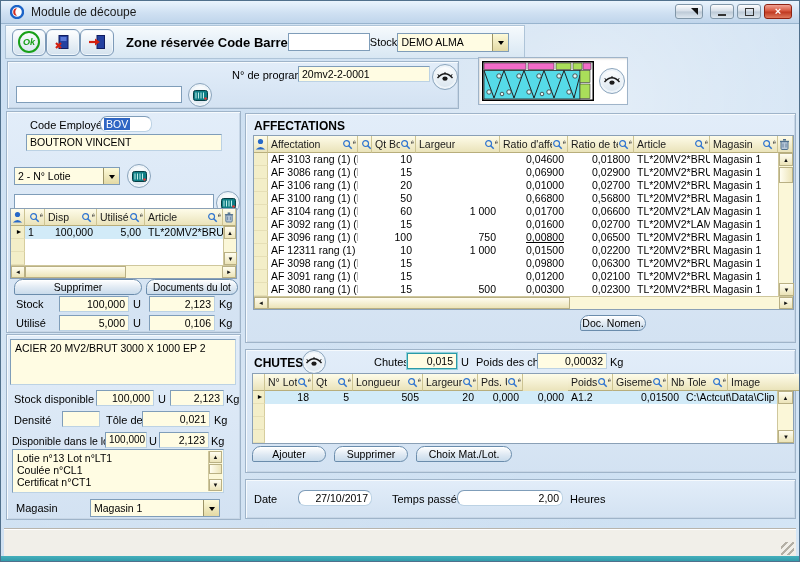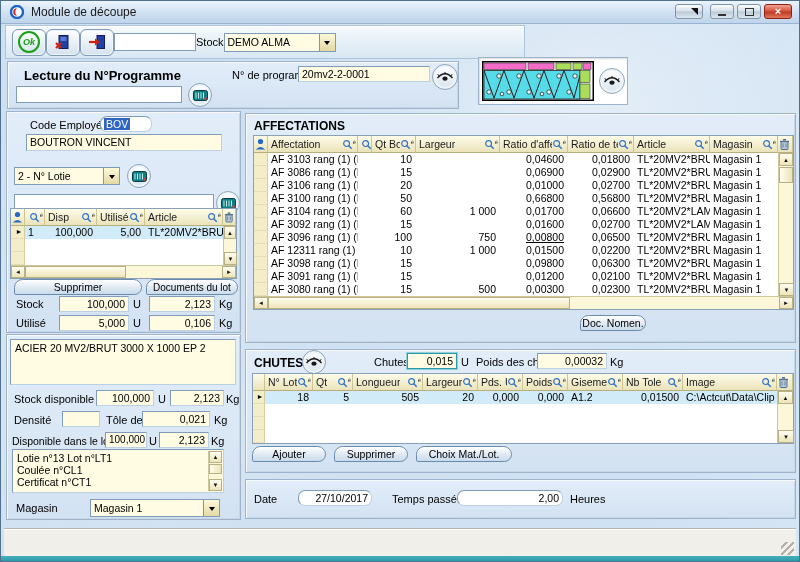--- a/index.html
+++ b/index.html
@@ -114,32 +114,32 @@
           <path d="M2 9 L7 14 M7 9 L2 14" stroke="#d42010" stroke-width="2.2"></path>
         </svg>
     </button>
     <button class="tbtn">
       <svg width="18" height="16" viewBox="0 0 18 16">
           <rect x="9" y="1.5" width="7.5" height="13" fill="#2440a0" stroke="#101c60"></rect>
           <line x1="1" y1="8" x2="8" y2="8" stroke="#d42010" stroke-width="2.2"></line>
           <path d="M7 4.5 L12 8 L7 11.5 Z" fill="#d42010"></path>
         </svg>
     </button>
+    <span class="tb-label">Zone réservée Code Barre</span>
     <input class="text" style="width: 82px;" value="">
     <span style="font-size:11px">Stock</span>
     <div class="combo" style="width:112px">
       <span class="val">DEMO ALMA</span>
       <span class="cbtn">
           <span class="arr"></span>
         </span>
     </div>
   </div>
 
   <div class="panel" style="left:6px;top:60px;width:452px;height:48px">
-    <span class="sec-title" style="left:16px;top:6px;font-size:13px">Lecture du N°Programme</span>
     <input class="text abs" style="left: 8px; top: 24px; width: 166px; height: 17px;" value="">
     <button class="roundbtn d24" style="left:180px;top:21px">
       <svg width="15" height="11" viewBox="0 0 15 11">
           <rect x="0.5" y="0.5" width="14" height="10" rx="2" fill="#0f7d84" stroke="#063e44"></rect>
           <g stroke="#bff0ec" stroke-width="1">
             <line x1="3" y1="2.5" x2="3" y2="8.5"></line>
             <line x1="5.5" y1="2.5" x2="5.5" y2="8.5"></line>
             <line x1="8" y1="2.5" x2="8" y2="8.5"></line>
             <line x1="10.5" y1="2.5" x2="10.5" y2="8.5"></line>
           </g>
@@ -685,21 +685,21 @@
           <div class="th" style="width: 45px;">
             <span class="thl">Pds. U.</span>
             <span class="magwrap">
               <svg width="11" height="11" viewBox="0 0 12 12">
                 <circle cx="5" cy="5" r="3.2" fill="none" stroke="#2f74d0" stroke-width="1.3"></circle>
                 <line x1="7.4" y1="7.4" x2="10.6" y2="10.6" stroke="#2f74d0" stroke-width="1.6"></line>
               </svg>
               <span class="sup">é</span>
             </span>
           </div>
-          <div class="th" style="width: 45px;">
+          <div class="th" style="width: 45px; margin-left: 45px;">
             <span class="thl">Poids</span>
             <span class="magwrap">
               <svg width="11" height="11" viewBox="0 0 12 12">
                 <circle cx="5" cy="5" r="3.2" fill="none" stroke="#2f74d0" stroke-width="1.3"></circle>
                 <line x1="7.4" y1="7.4" x2="10.6" y2="10.6" stroke="#2f74d0" stroke-width="1.6"></line>
               </svg>
               <span class="sup">é</span>
             </span>
           </div>
           <div class="th" style="width: 55px;">

